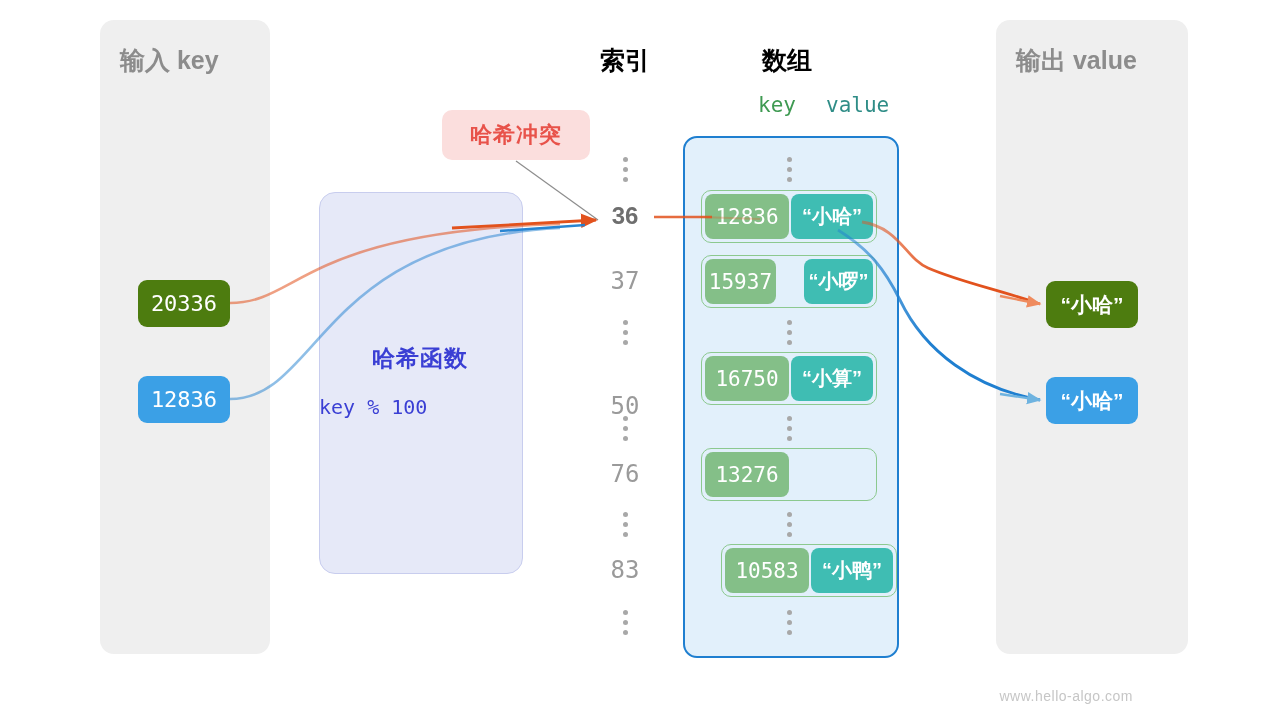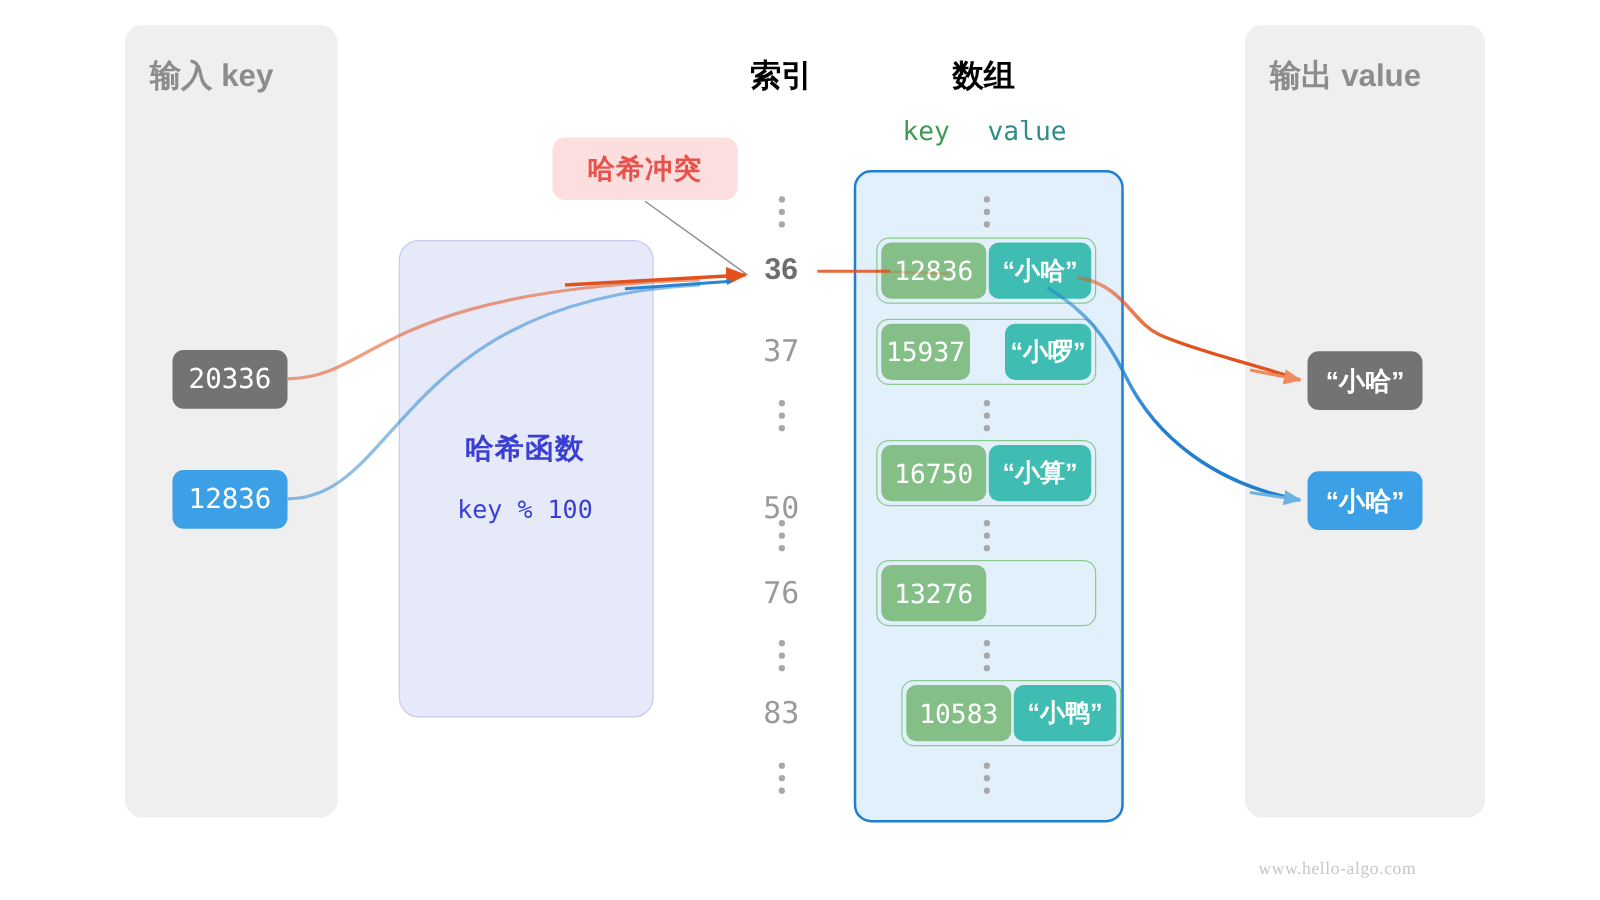--- a/index.html
+++ b/index.html
@@ -48,20 +48,21 @@
   }
   #head-index { left: 578px; top: 44px; width: 94px; }
   #head-array { left: 740px; top: 44px; width: 94px; }
 
   .kv-head {
     position: absolute;
     top: 93px;
     font-family: "DejaVu Sans Mono", "Liberation Mono", monospace;
     font-size: 21px;
     white-space: nowrap;
+    margin-left: 36px;
   }
   #head-key   { left: 722px; color: #3f9a52; }
   #head-value { left: 790px; color: #2f8d87; }
 
   
   #badge-collision {
     position: absolute;
     left: 442px; top: 110px;
     width: 148px; height: 50px;
     background: #fbdedd;
@@ -91,38 +92,37 @@
     text-align: center;
     font-size: 23px;
     font-weight: bold;
     color: #3a3fd4;
     letter-spacing: 1px;
   }
   #hash-fn-expr {
     position: absolute;
     left: 319px; top: 395px;
     width: 202px;
-    text-align: center;
     font-family: "DejaVu Sans Mono", "Liberation Mono", monospace;
     font-size: 20px;
     color: #3a3fd4;
   }
 
   
   .chip {
     position: absolute;
     border-radius: 9px;
     display: flex;
     align-items: center;
     justify-content: center;
     color: #ffffff;
     font-family: "DejaVu Sans Mono", "Liberation Mono", monospace;
     font-size: 22px;
   }
-  .chip-orange { background: #737373; }
+  .chip-orange { background: #4d7c0f; }
   .chip-blue   { background: #3ba0e6; }
   #chip-key-0 { left: 138px; top: 280px; width: 92px; height: 47px; }
   #chip-key-1 { left: 138px; top: 376px; width: 92px; height: 47px; }
 
   .chip-cn {
     font-family: "Liberation Sans", "DejaVu Sans", sans-serif;
     font-size: 21px;
     font-weight: bold;
   }
   #chip-out-0 { left: 1046px; top: 281px; width: 92px; height: 47px; }
@@ -219,21 +219,21 @@
     position: absolute;
     left: 0; top: 0;
     width: 1280px; height: 720px;
     pointer-events: none;
   }
 
   
   #watermark {
     position: absolute;
     right: 28px; bottom: 16px;
-    font-family: Liberation Serif, serif;
+    font-family: Liberation Sans, sans-serif;
     font-size: 14px;
     color: #c6c6c6;
     letter-spacing: 0.5px;
   }
 </style>
 </head>
 <body>
 
 <div id="stage">
 

